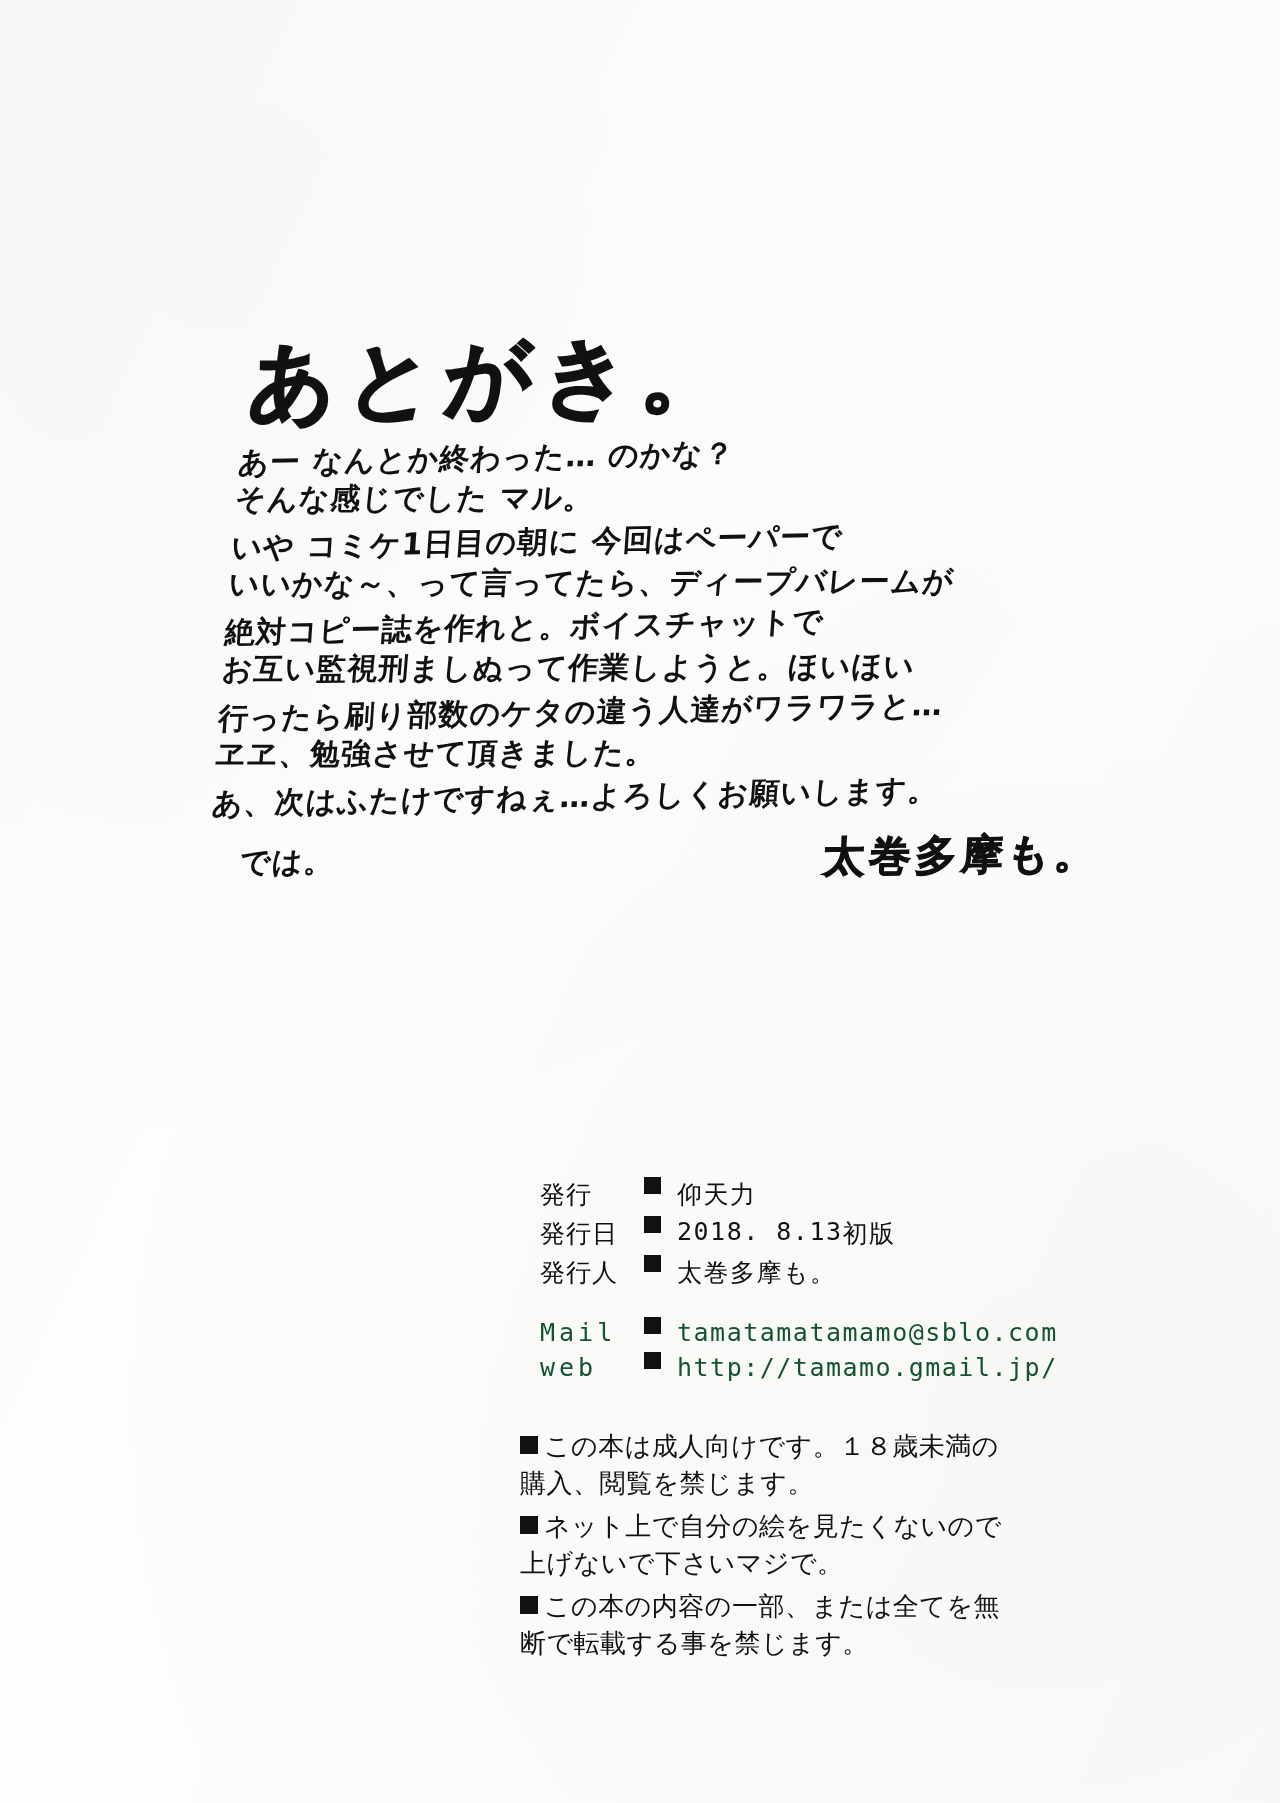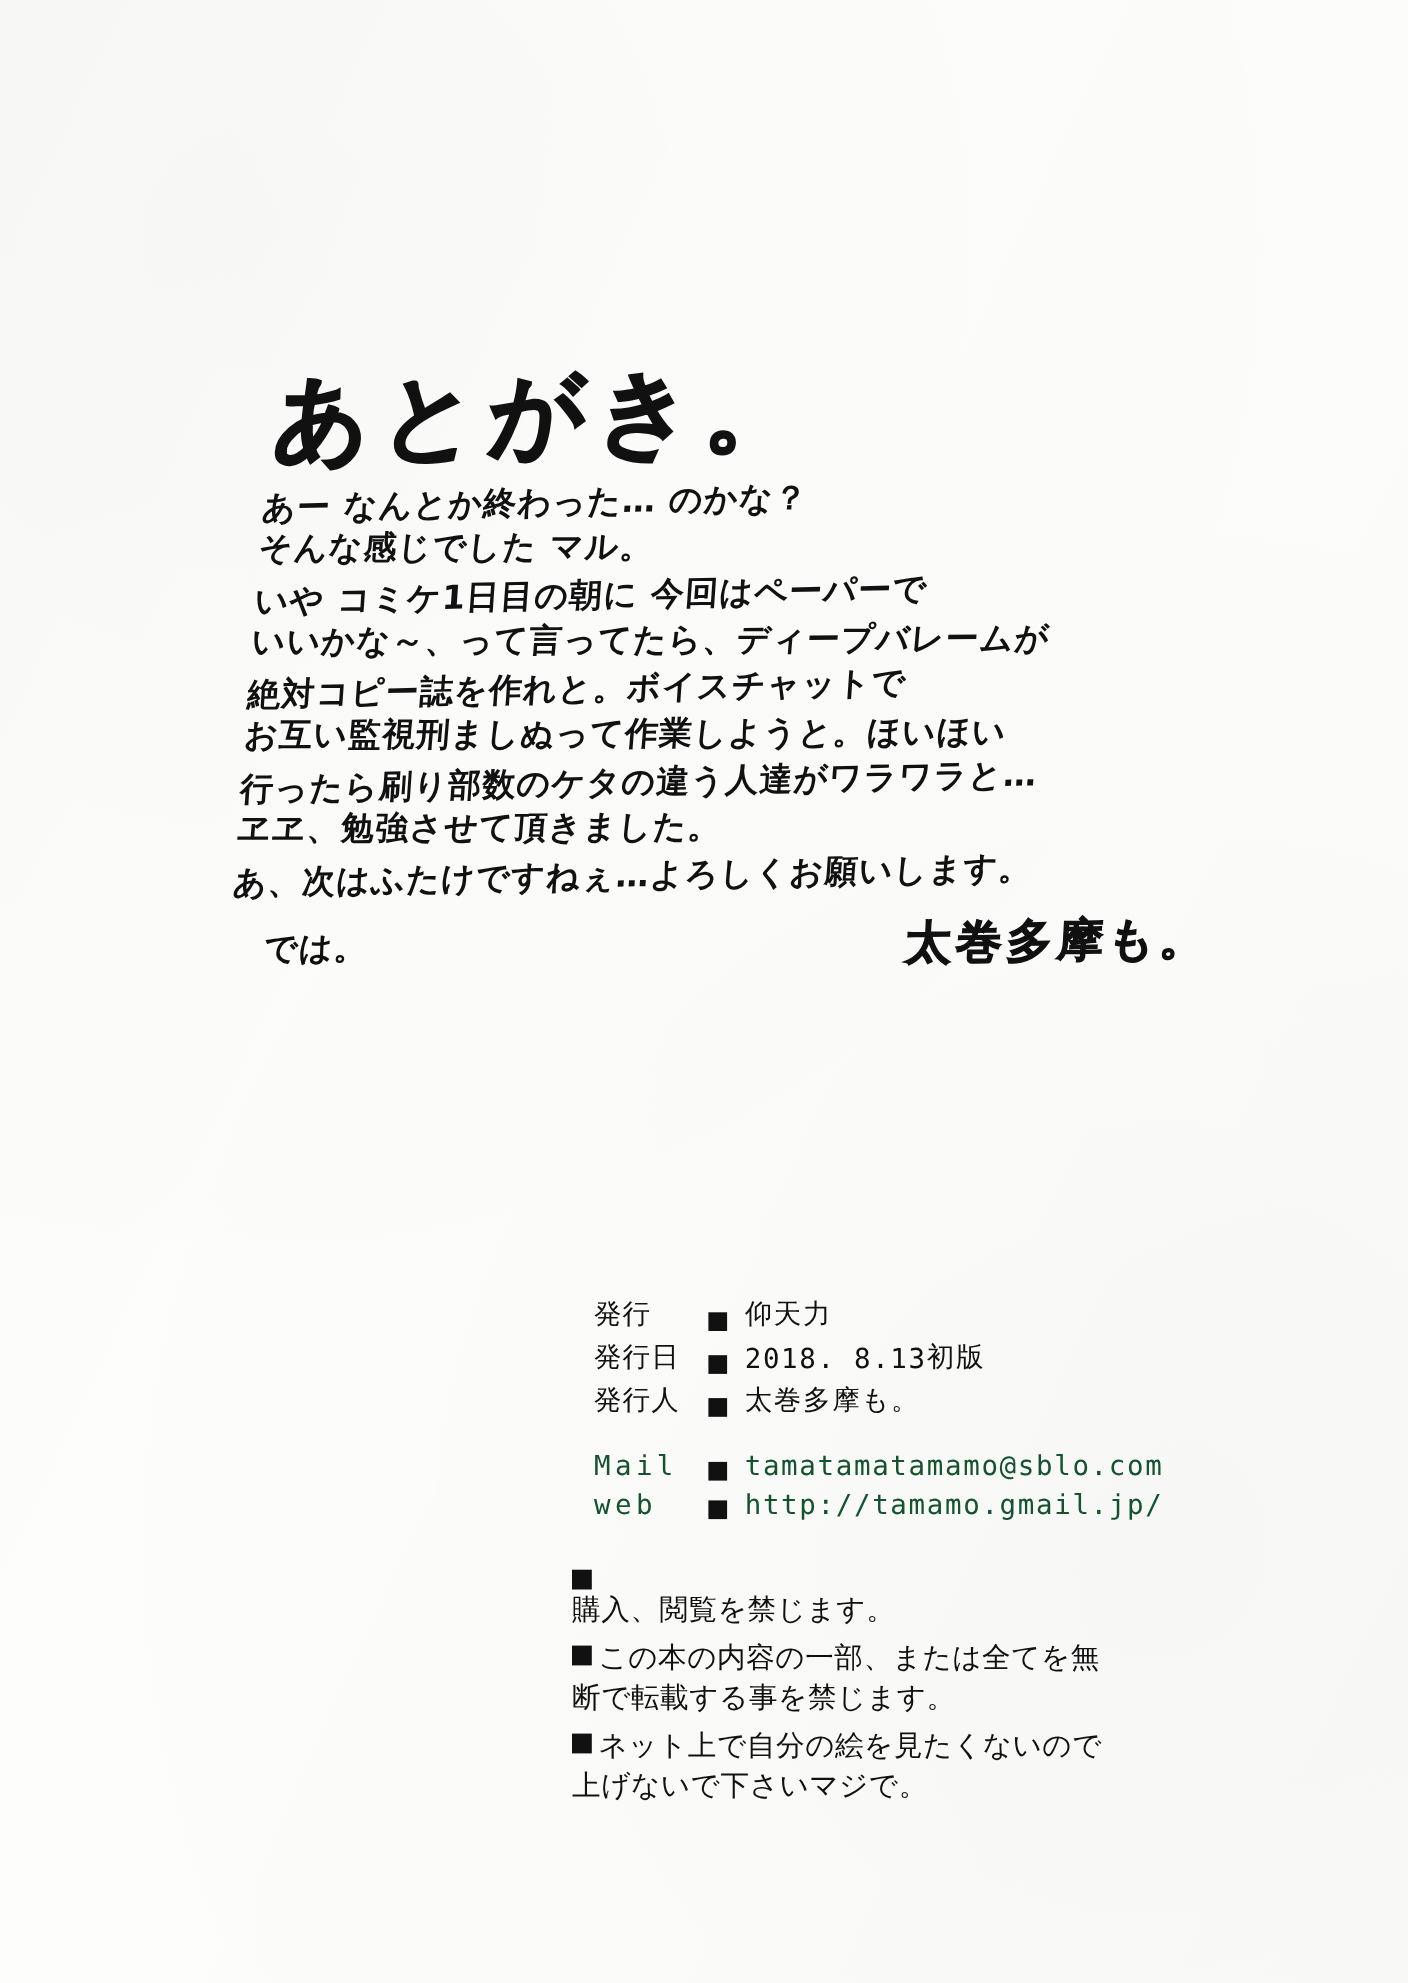--- a/index.html
+++ b/index.html
@@ -92,21 +92,21 @@
     position: absolute;
     left: 540px;
     top: 1178px;
     width: 640px;
     font-family: "DejaVu Sans Mono", monospace;
     font-size: 25px;
     color: #111;
   }
   .colo-row {
     display: flex;
-    align-items: flex-end;
+    align-items: flex-start;
     margin-bottom: 6px;
     white-space: nowrap;
   }
   .colo-label {
     display: inline-block;
     min-width: 104px;
     letter-spacing: 1px;
   }
   .sq {
     display: inline-block;
@@ -221,32 +221,33 @@
       <span class="colo-label">web</span>
       <span class="sq"></span>
       <span class="colo-value">http://tamamo.gmail.jp/</span>
     </div>
   </div>
 
   <div class="notices">
     <div class="notice">
       <div class="line1">
         <span class="bullet"></span>
+        <span>この本は成人向けです。１８歳未満の</span>
       </div>
       <div class="line2">購入、閲覧を禁じます。</div>
+    </div>
+    <div class="notice">
+      <div class="line1">
+        <span class="bullet"></span>
+        <span>ネット上で自分の絵を見たくないので</span>
+      </div>
+      <div class="line2">上げないで下さいマジで。</div>
     </div>
     <div class="notice">
       <div class="line1">
         <span class="bullet"></span>
         <span>この本の内容の一部、または全てを無</span>
       </div>
       <div class="line2">断で転載する事を禁じます。</div>
     </div>
-    <div class="notice">
-      <div class="line1">
-        <span class="bullet"></span>
-        <span>ネット上で自分の絵を見たくないので</span>
-      </div>
-      <div class="line2">上げないで下さいマジで。</div>
-    </div>
   </div>
 
 </div>
 
 </body></html>

